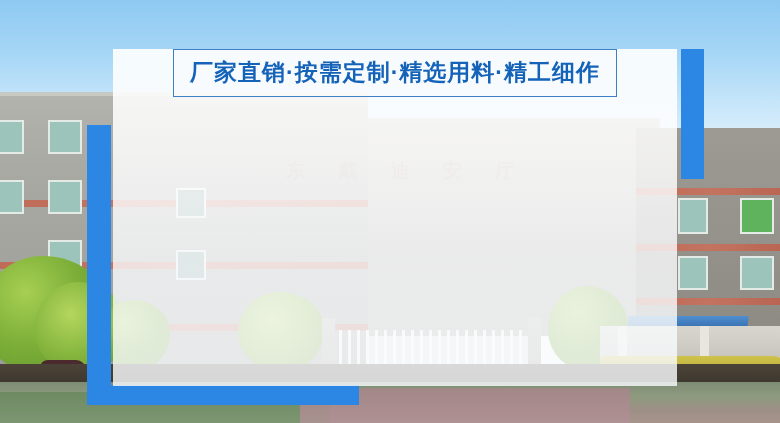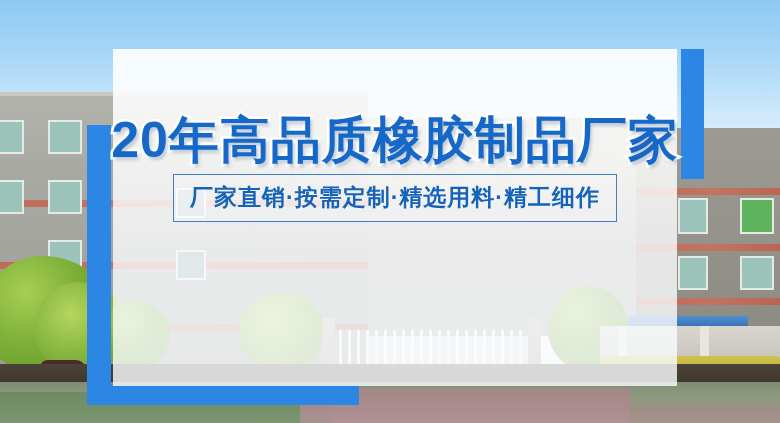--- a/index.html
+++ b/index.html
@@ -323,21 +323,20 @@
   </div>
 
   <div class="accent-left"></div>
   <div class="accent-bottom"></div>
   <div class="accent-right"></div>
 
   <div class="panel"></div>
 
   <div class="content">
 
-    <div class="headline">20年高品质橡胶制品厂家</div>
 
 
     <div class="tagline-box">
       <div class="tagline">厂家直销·按需定制·精选用料·精工细作</div>
     </div>
 
   </div>
 </div>
 
 </body></html>

